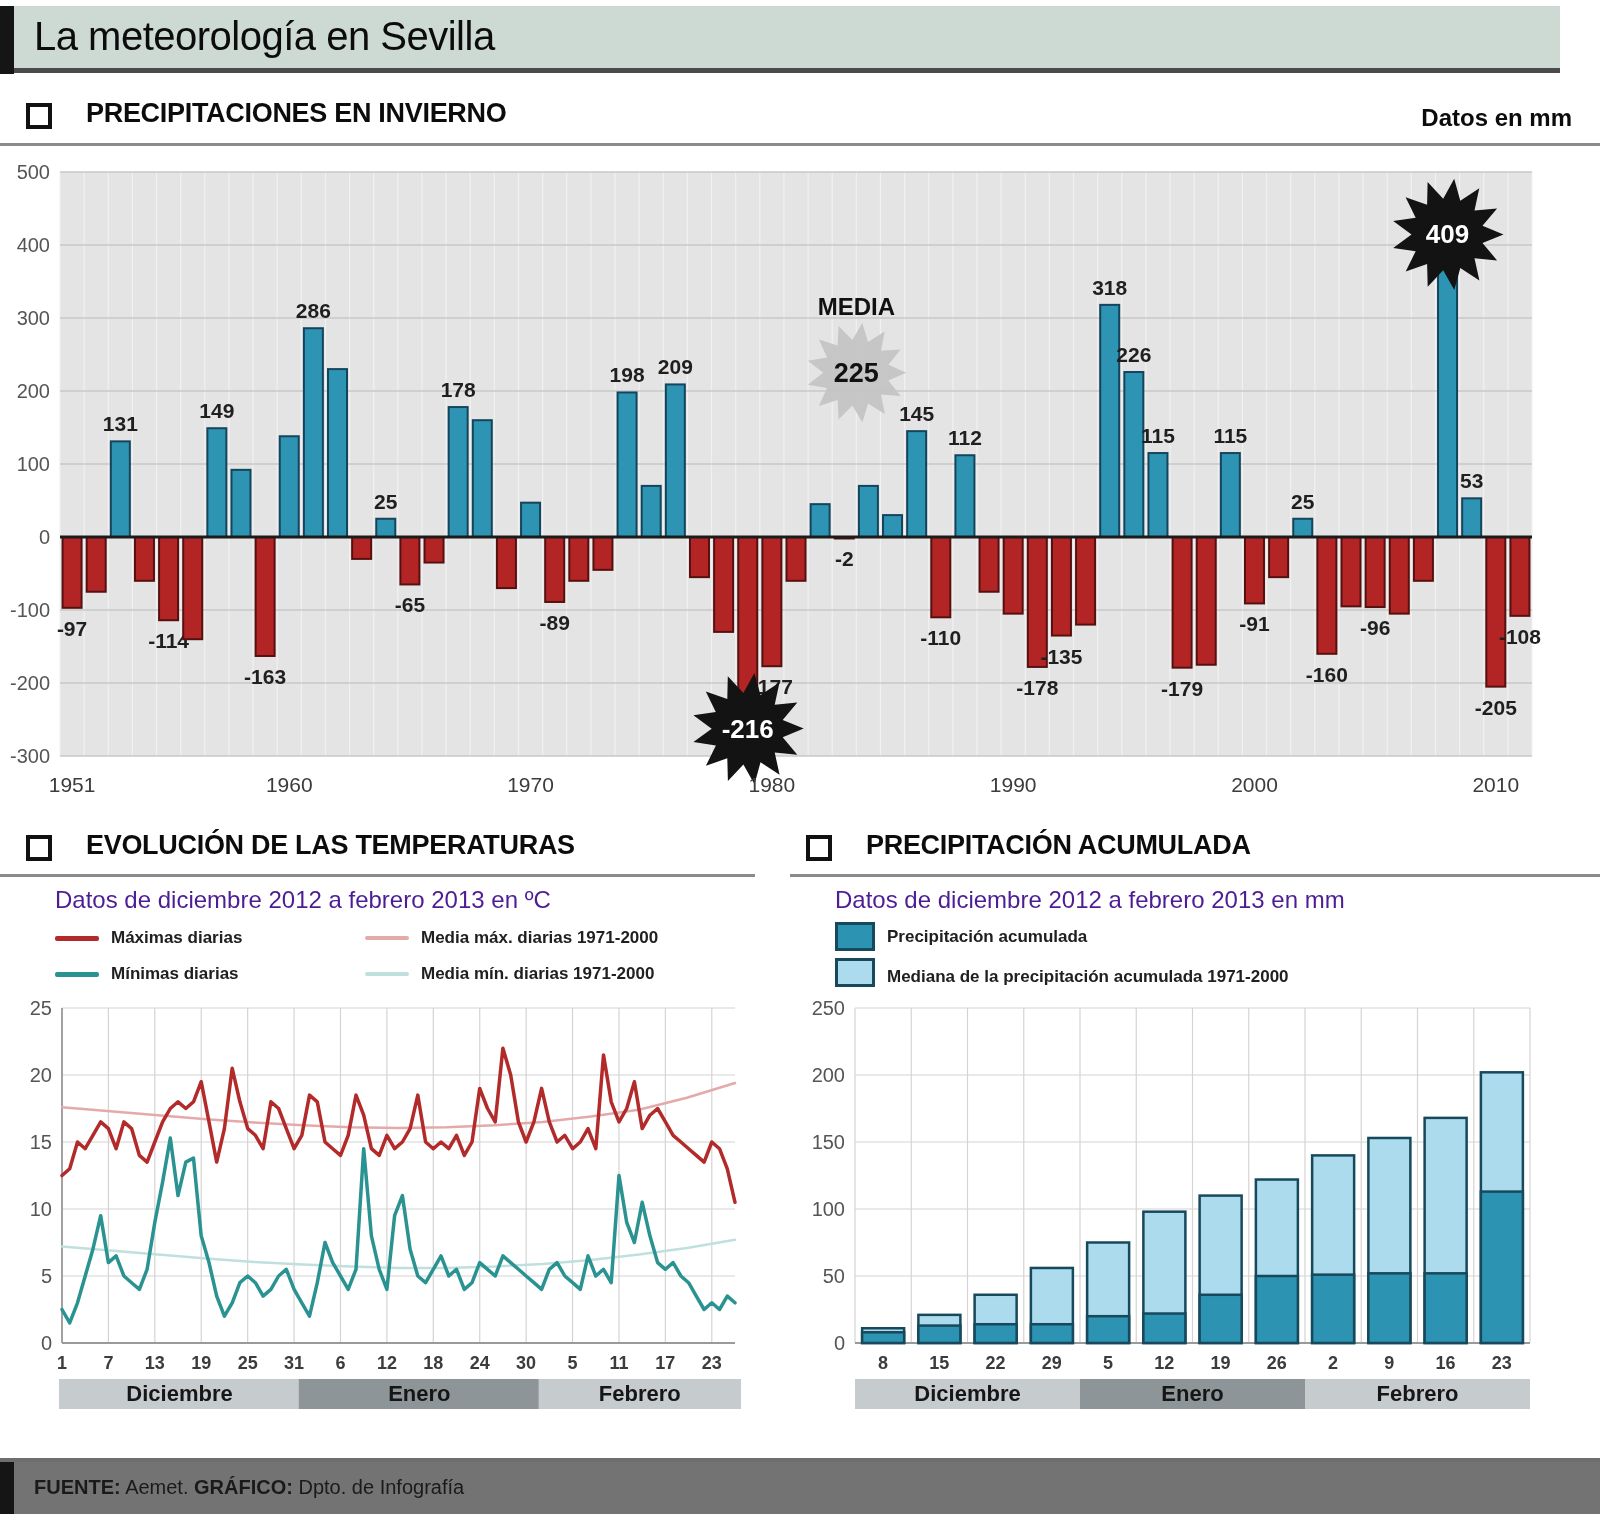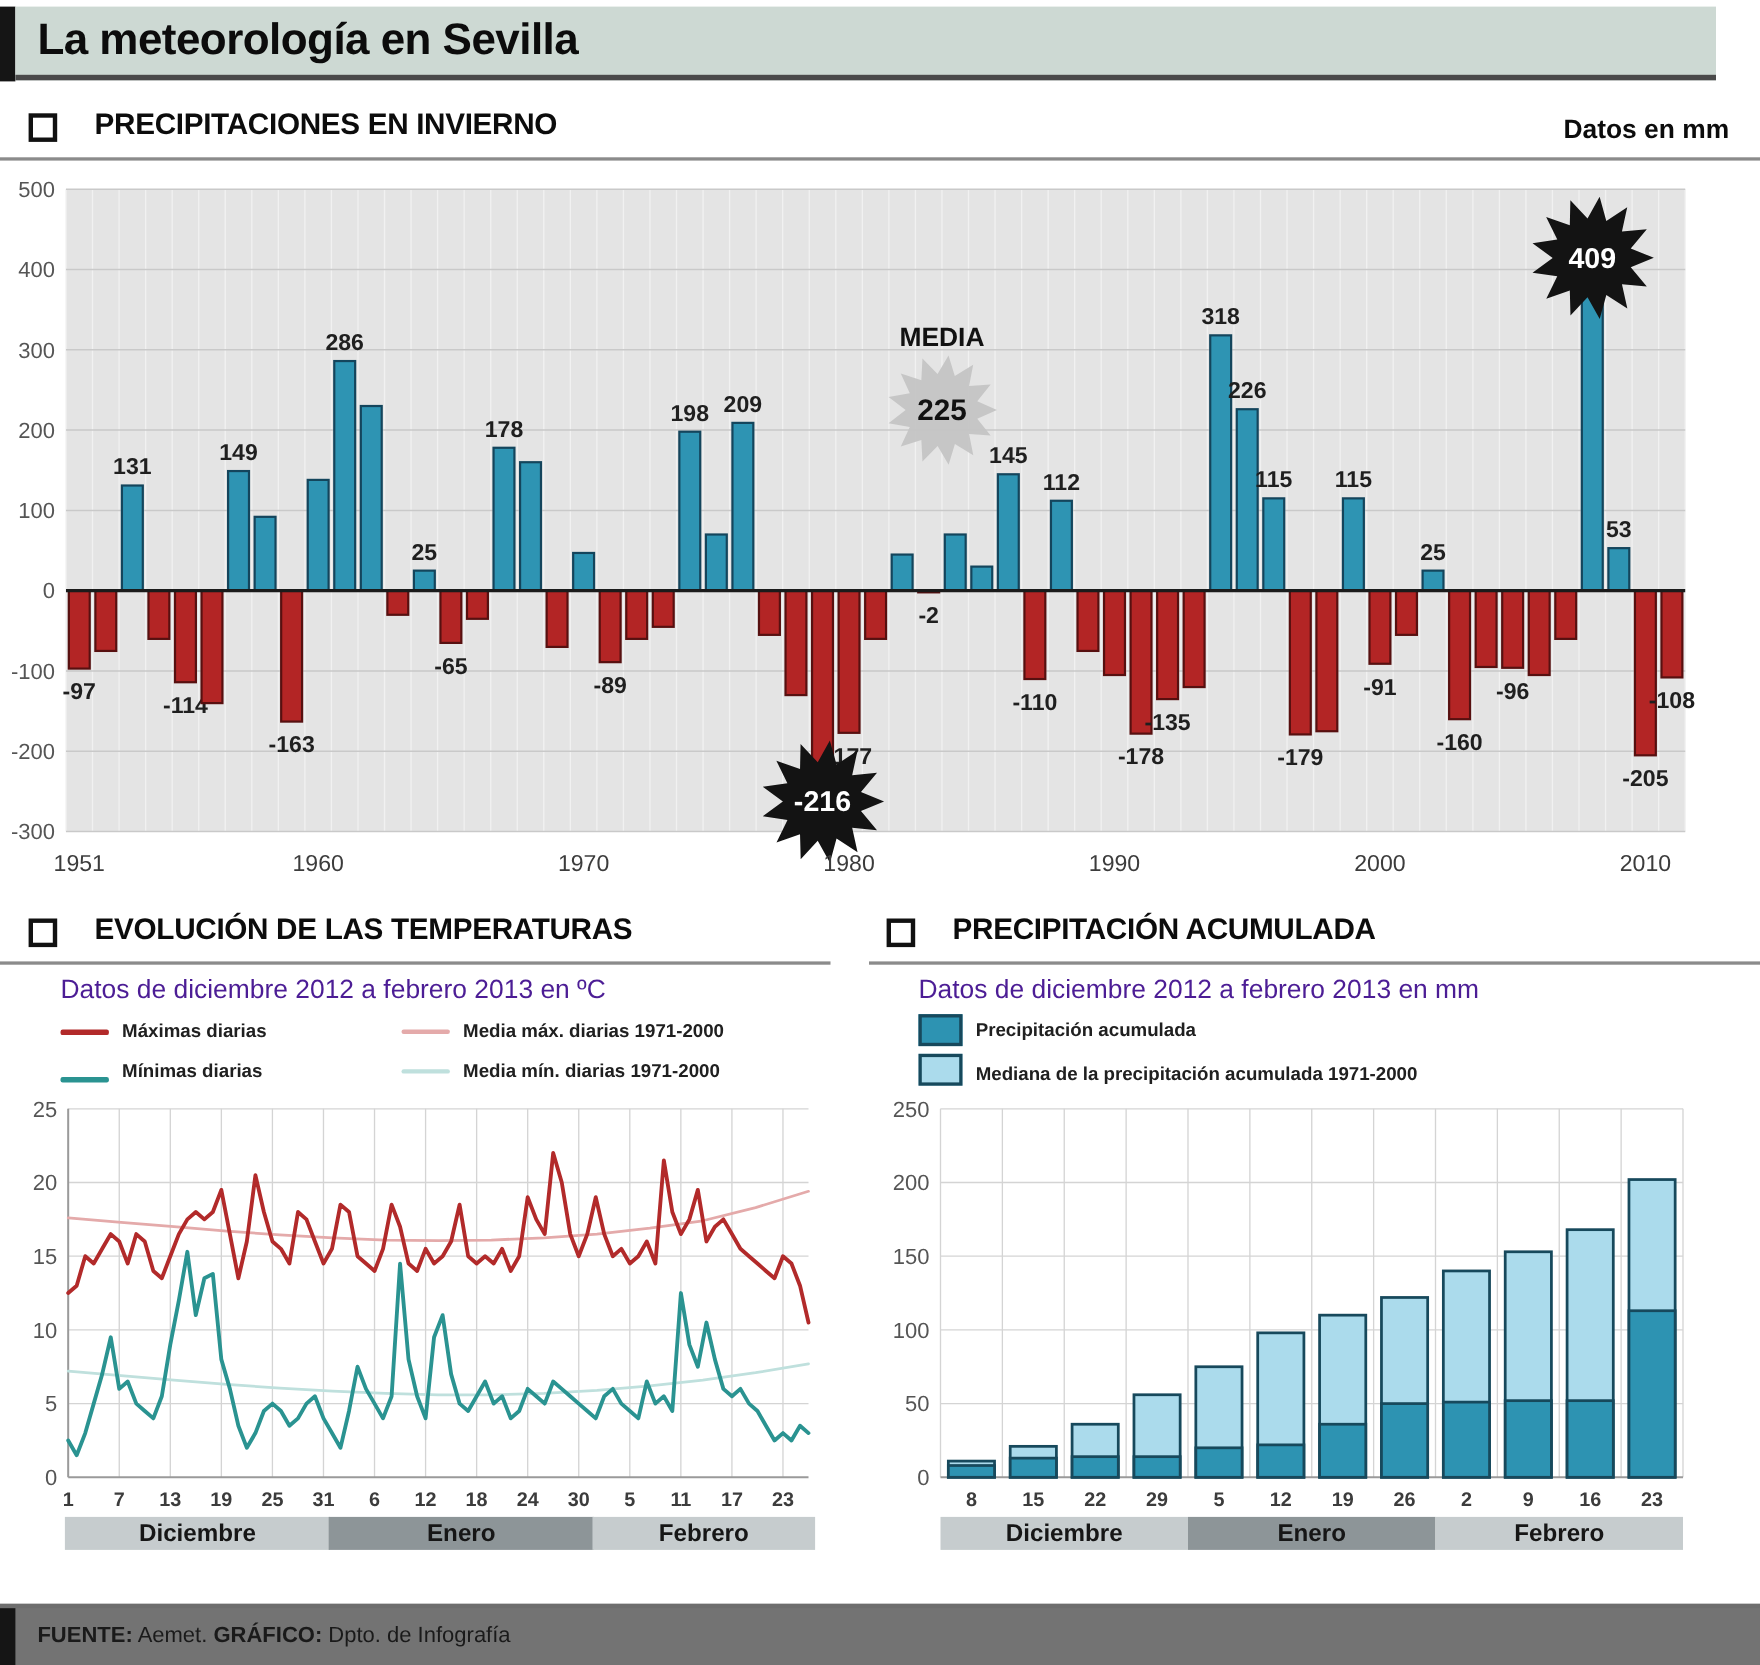--- a/index.html
+++ b/index.html
@@ -1,21 +1,21 @@
 <!DOCTYPE html>
 <html><head>
 <meta charset="utf-8">
 <style>
   html,body{margin:0;padding:0;background:#ffffff;}
   .canvas{position:relative;width:1600px;height:1514px;background:#ffffff;overflow:hidden;
           font-family:"Liberation Sans",sans-serif;color:#111;}
   .title-edge{position:absolute;top:6px;left:0;width:14px;height:68px;background:#151515;}
   .title-band{position:absolute;top:6px;left:14px;width:1546px;height:62px;background:#cdd9d3;
               border-bottom:5px solid #4a4a4a;}
-  .title-band h1{margin:0;padding:8px 0 0 20px;font-size:40px;font-weight:700;letter-spacing:-0.5px;color:#0c0c0c;}
+  .title-band h1{margin:0;padding:8px 0 0 20px;font-size:40px;font-weight:400;letter-spacing:-0.5px;color:#0c0c0c;}
   .sec-head{position:absolute;display:flex;align-items:flex-start;gap:24px;}
   .sec-head .marker{width:18px;height:18px;border:4px solid #111;background:#fff;margin:5px 10px 0 0;flex:0 0 auto;}
   .sec-head .txt{font-size:27px;font-weight:700;letter-spacing:-0.3px;color:#0c0c0c;white-space:nowrap;}
   .units-note{position:absolute;top:104px;right:28px;font-size:24px;font-weight:700;color:#0c0c0c;}
   .rule{position:absolute;height:3px;background:#8b8b8b;}
   .subtitle{position:absolute;font-size:24px;font-weight:400;color:#4c1d95;white-space:nowrap;}
   .legend-item{position:absolute;display:flex;align-items:center;}
   .legend-item .lbl{font-size:17px;font-weight:700;color:#202020;white-space:nowrap;}
   .line-swatch{width:44px;height:5px;border-radius:2px;margin-right:12px;flex:0 0 auto;}
   .box-swatch{width:34px;height:23px;border:3px solid #17495c;margin-right:12px;flex:0 0 auto;}
@@ -242,21 +242,21 @@
   <div class="subtitle" style="top:886px;left:55px;">Datos de diciembre 2012 a febrero 2013 en ºC</div>
 
   <div class="legend-item" style="top:928px;left:55px;">
     <span class="line-swatch" style="background:#b22a2a;"></span>
     <span class="lbl">Máximas diarias</span>
   </div>
   <div class="legend-item" style="top:928px;left:365px;">
     <span class="line-swatch" style="background:#e4aaaa;height:4px;"></span>
     <span class="lbl">Media máx. diarias 1971-2000</span>
   </div>
-  <div class="legend-item" style="top:964px;left:55px;align-items:flex-end;">
+  <div class="legend-item" style="top:964px;left:55px;">
     <span class="line-swatch" style="background:#2a9391;"></span>
     <span class="lbl">Mínimas diarias</span>
   </div>
   <div class="legend-item" style="top:964px;left:365px;">
     <span class="line-swatch" style="background:#bfe0dd;height:4px;"></span>
     <span class="lbl">Media mín. diarias 1971-2000</span>
   </div>
 
   <svg id="chart-temp" style="top:988px;left:0;" width="760" height="430" viewBox="0 0 760 430">
       <line x1="62" y1="20" x2="62" y2="355" stroke="#d4d4d4" stroke-width="1.2"></line>

